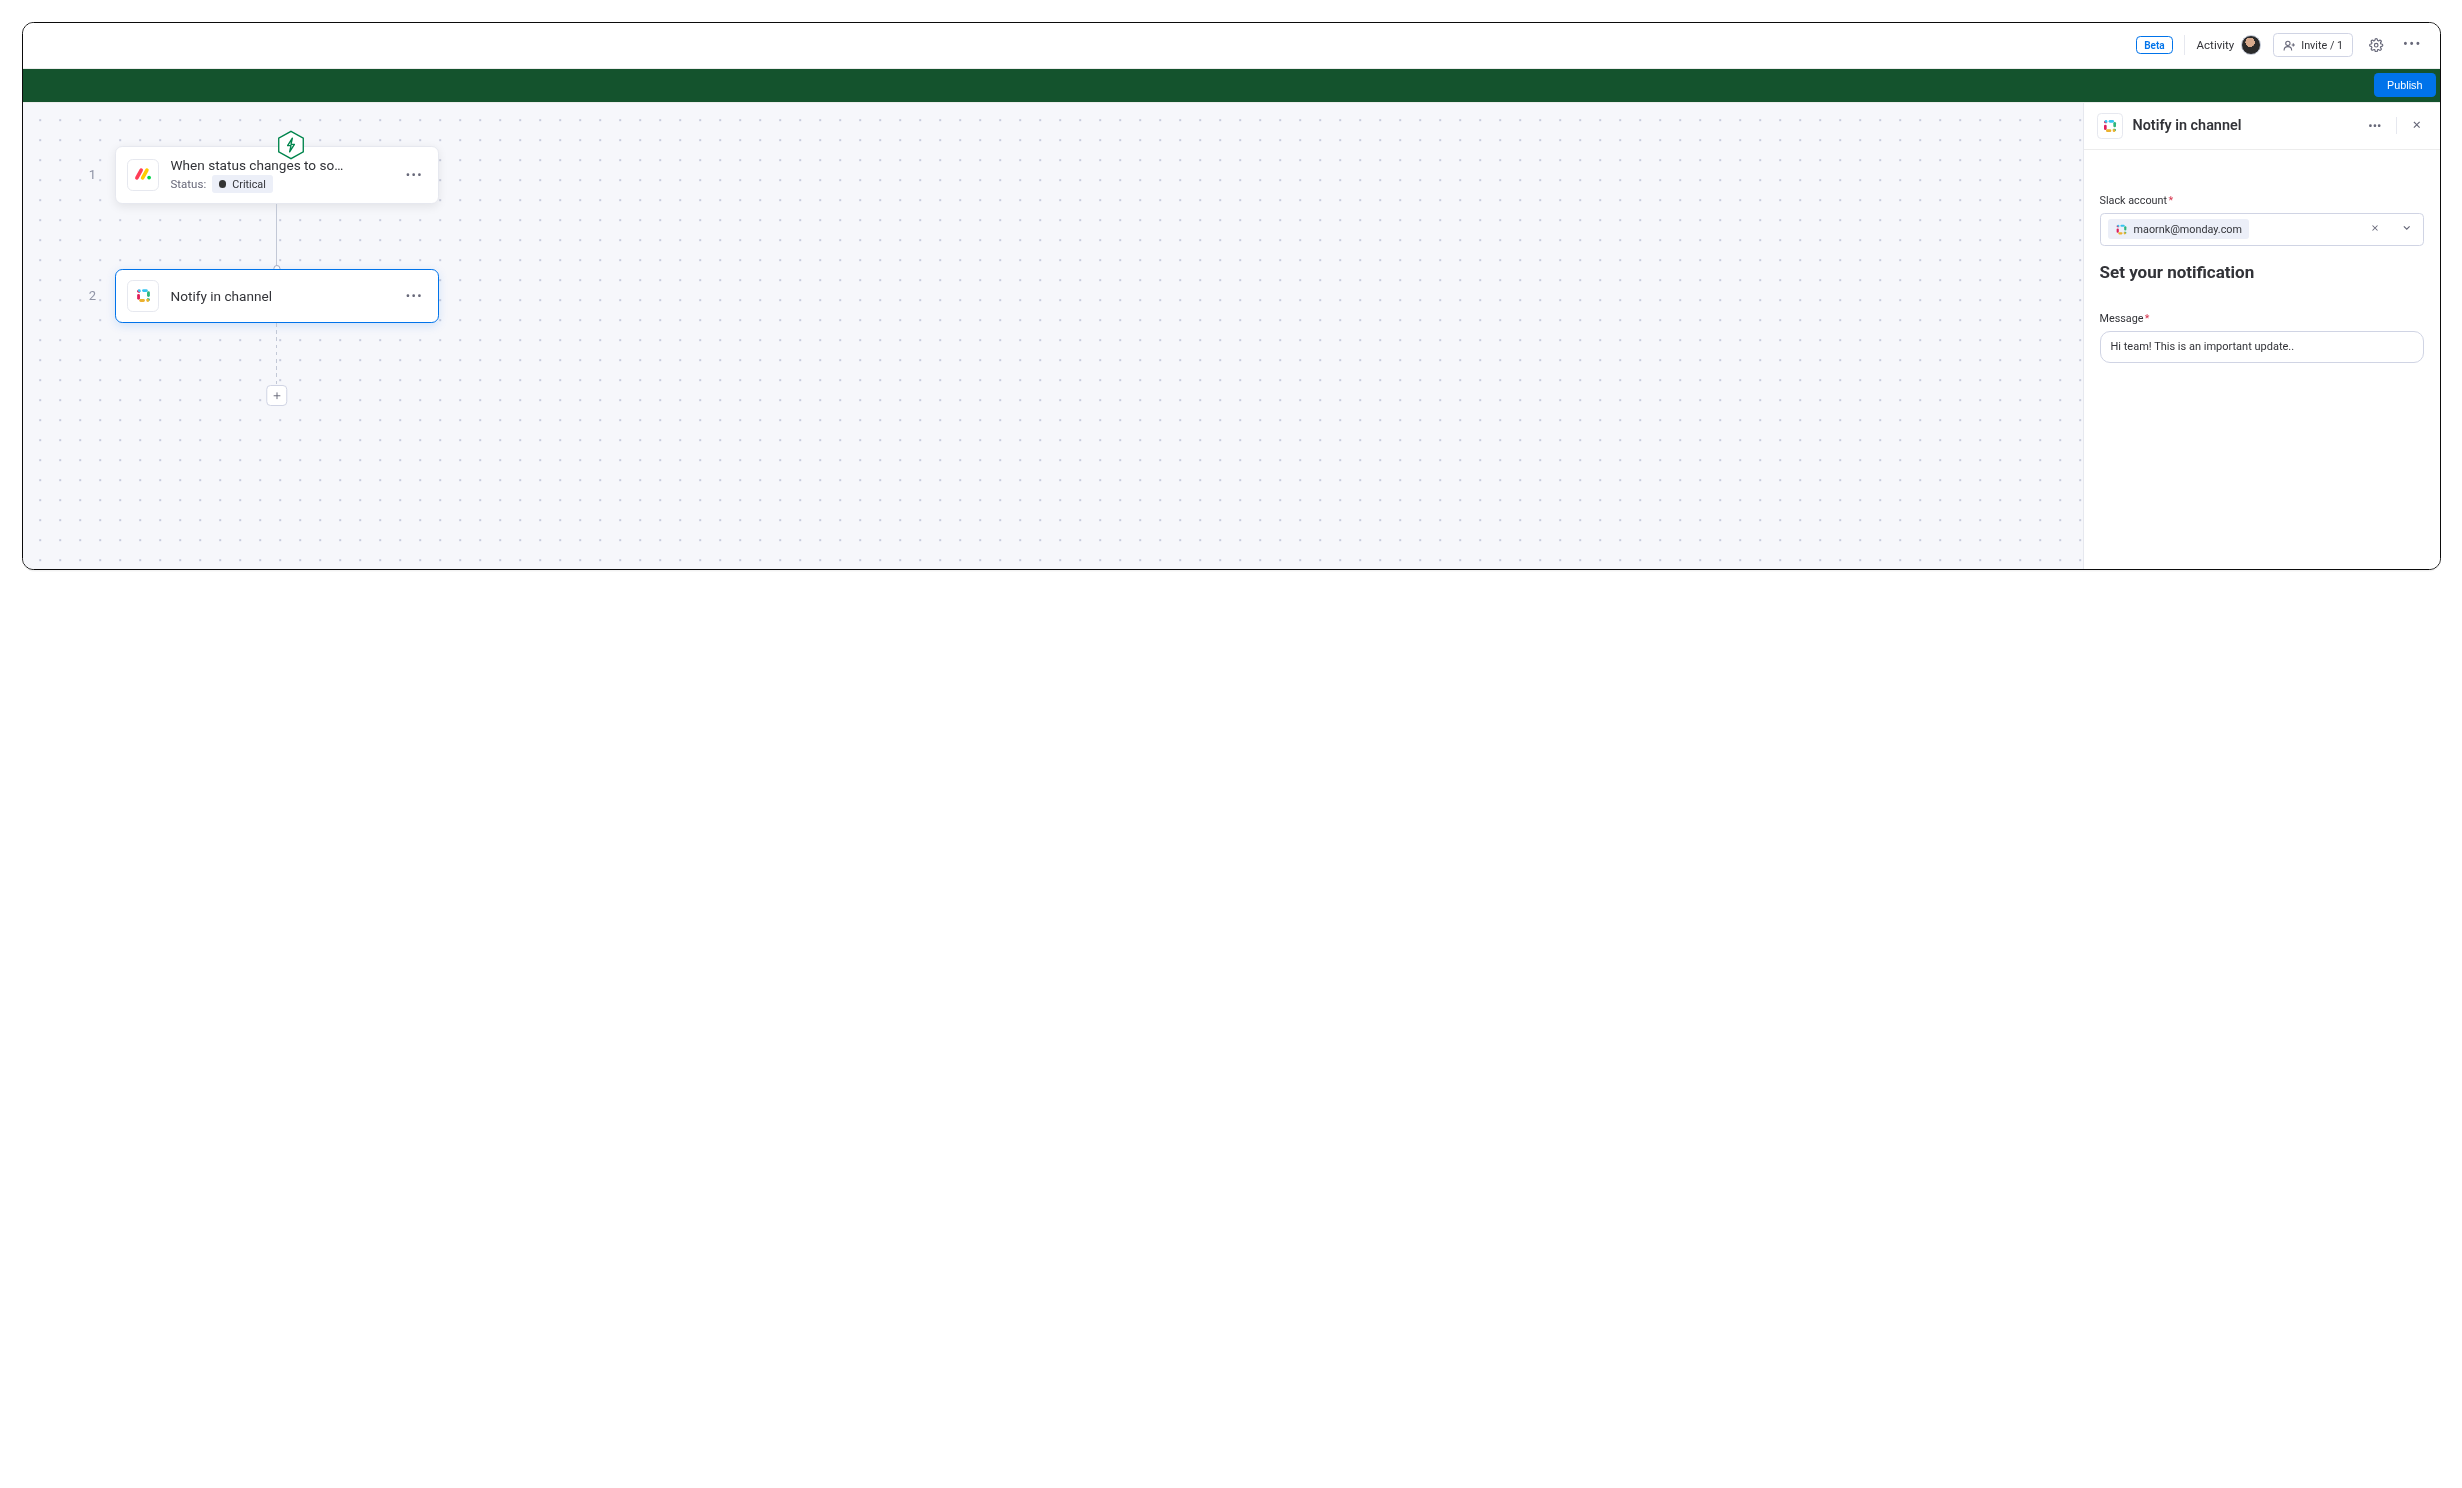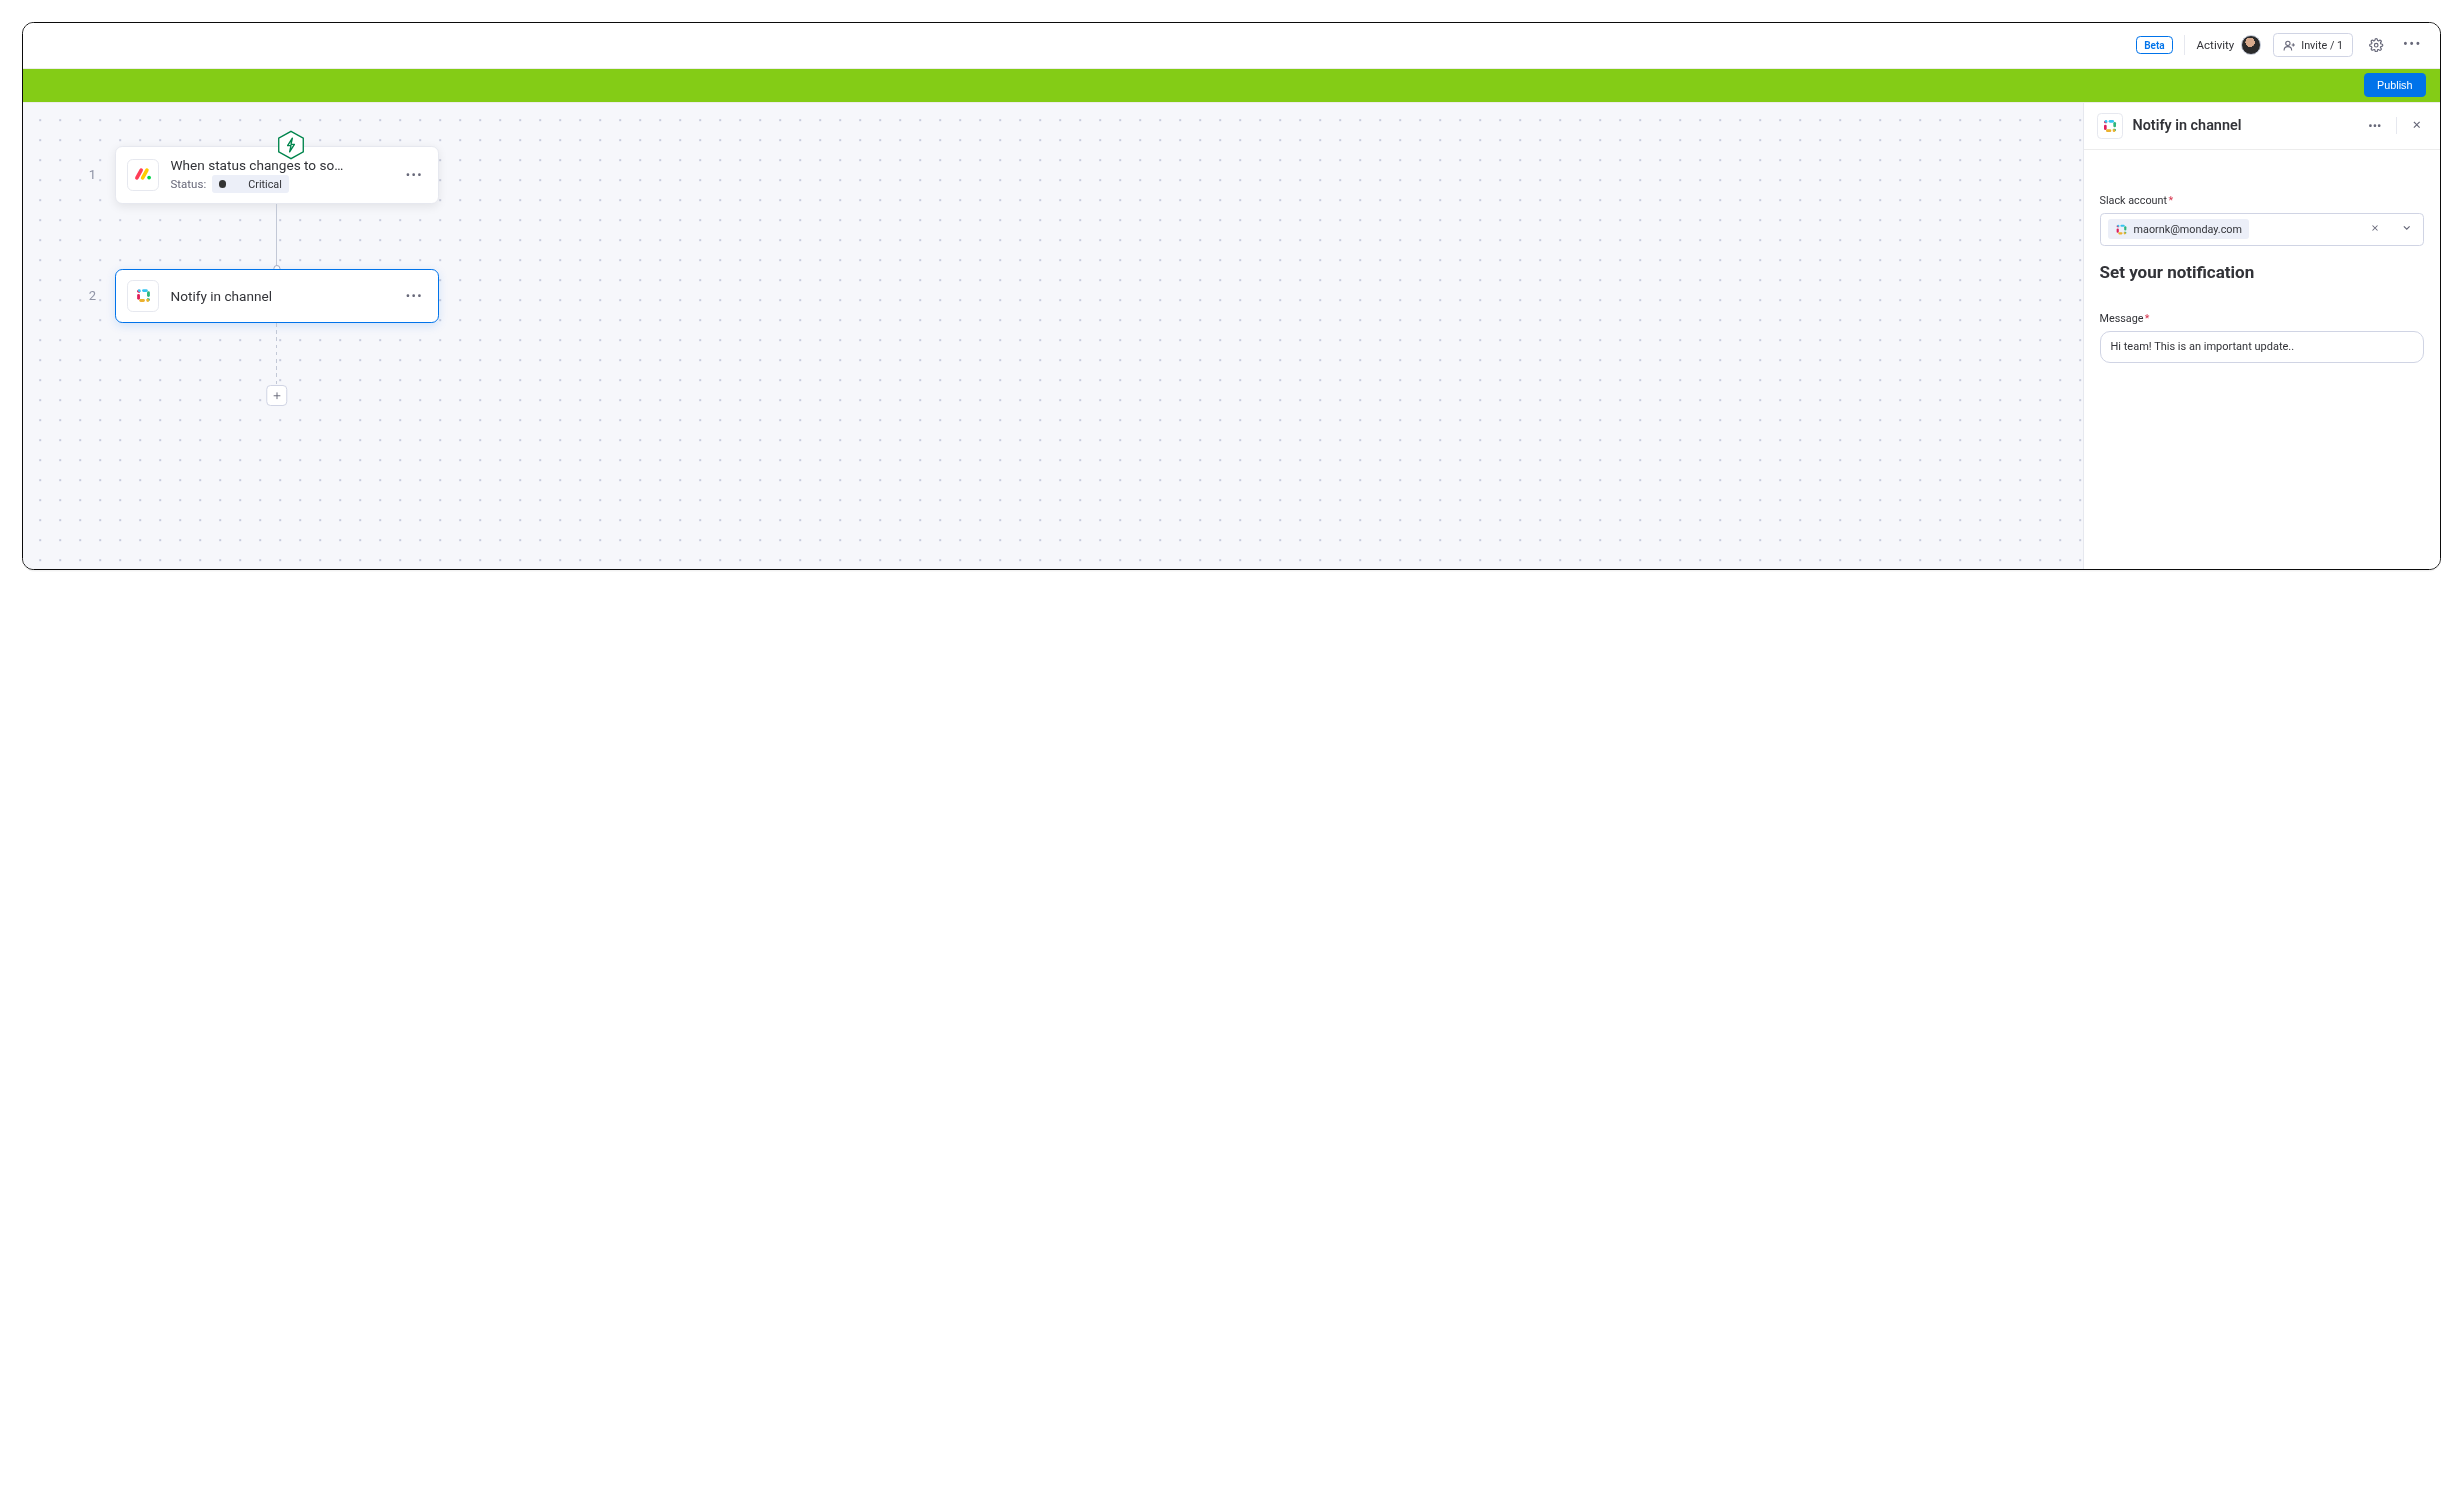--- a/index.html
+++ b/index.html
@@ -94,23 +94,23 @@
     border-radius: 4.3px;
     cursor: pointer;
   }
 
   
   .actionbar {
     height: 34px;
     display: flex;
     align-items: center;
     justify-content: flex-end;
-    padding: 0 14px;
+    padding: 0 4px;
     border-bottom: 0.7px solid #ececec;
-    background: #84cc16;
+    background: #14532d;
   }
   .publish-btn {
     background: var(--blue);
     color: #fff;
     border: none;
     font-size: 10.8px;
     font-weight: 500;
     padding: 5.7px 13px;
     border-radius: 4.3px;
     cursor: pointer;
@@ -194,21 +194,21 @@
     font-size: 11.5px;
     color: var(--muted);
     margin-top: 2.9px;
   }
   .status-chip {
     background: var(--chip-bg);
     padding: 2.2px 7.2px;
     border-radius: 2.9px;
     display: inline-flex;
     align-items: center;
-    gap: 22px;
+    gap: 6px;
     color: var(--text);
     font-size: 10.8px;
   }
   .status-dot {
     width: 7.2px;
     height: 7.2px;
     border-radius: 50%;
     background: #333333;
   }
   .card .more {

